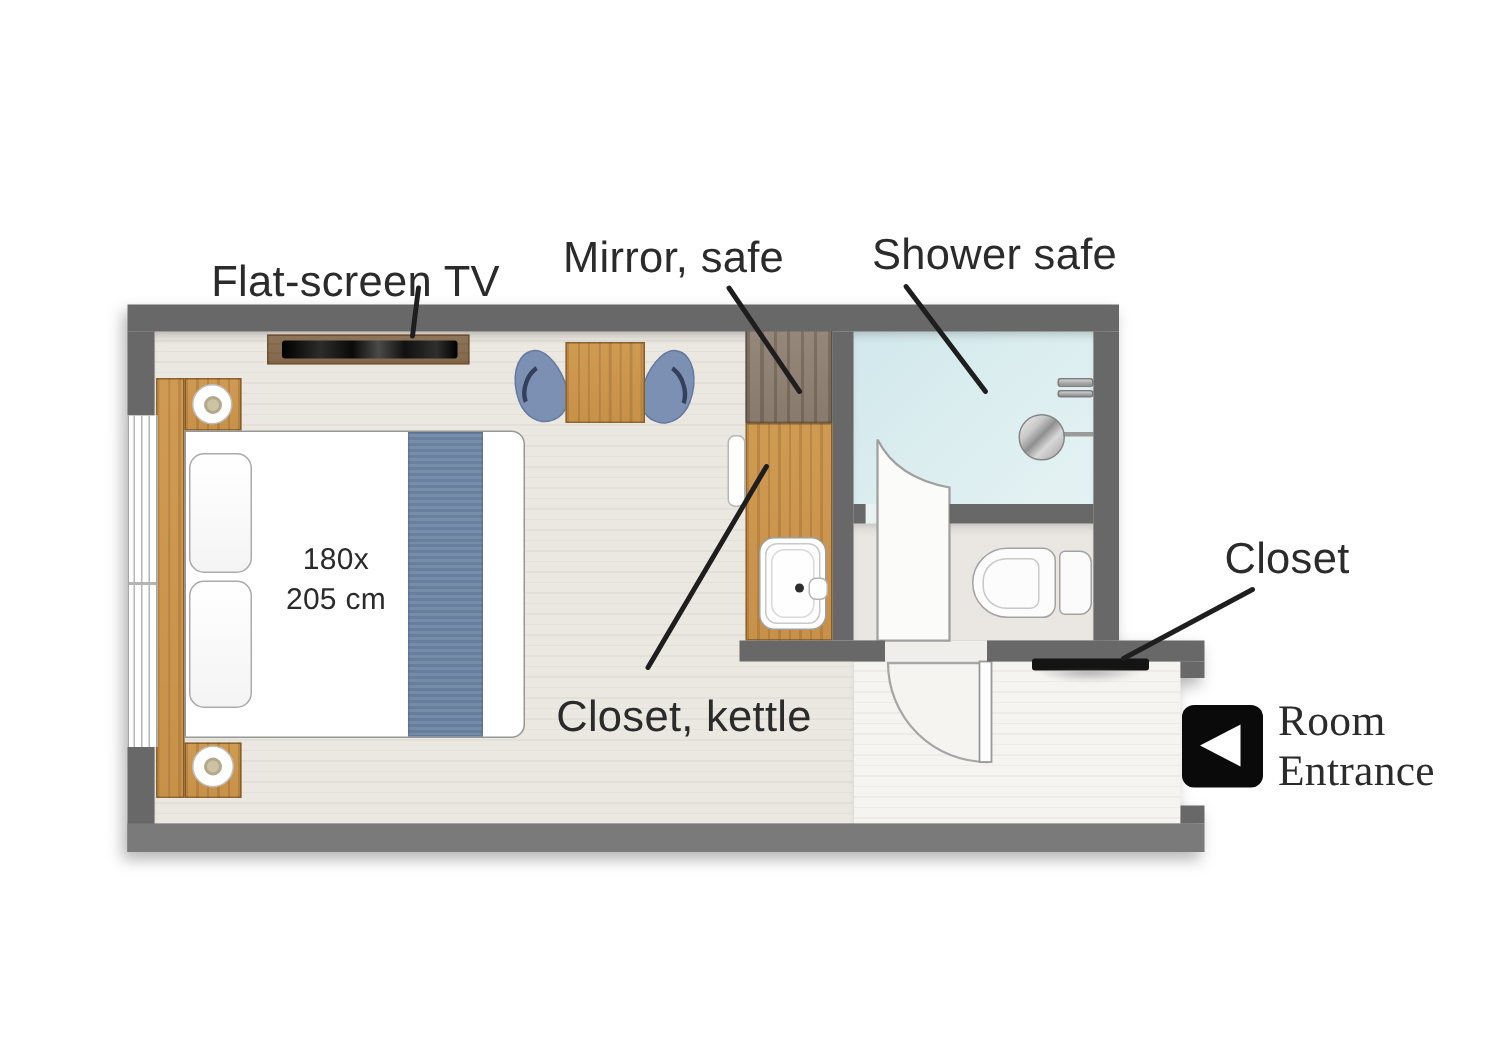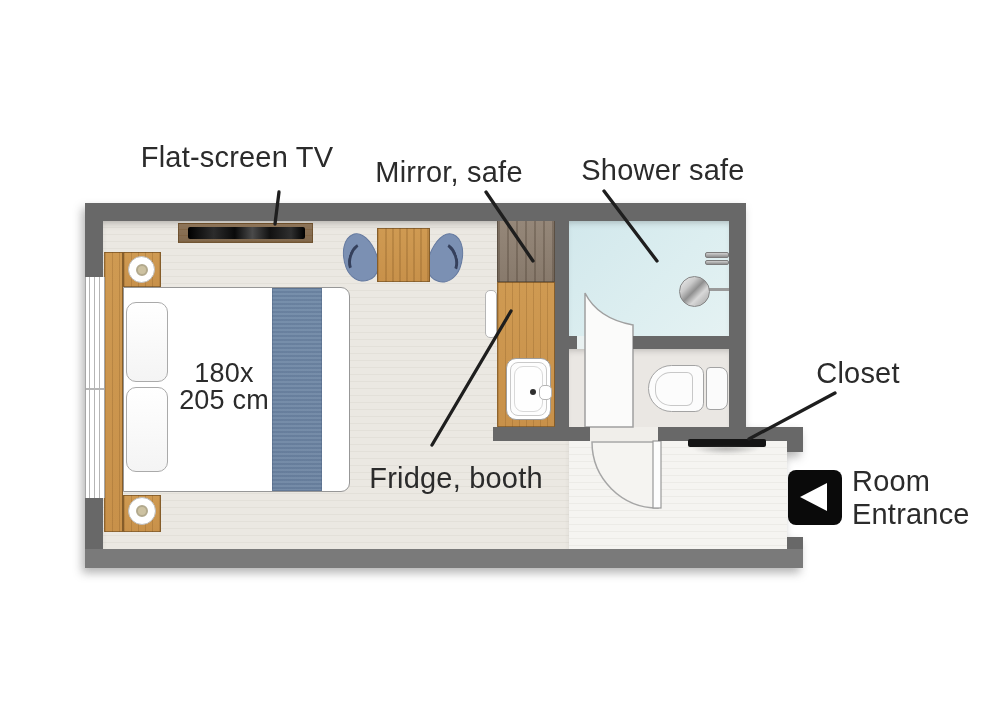--- a/index.html
+++ b/index.html
@@ -69,21 +69,21 @@
     background:linear-gradient(135deg,#f2f2f2 0%,#c9c9c9 30%,#8f8f8f 48%,#d8d8d8 66%,#9f9f9f 100%);}
   .metal-bar{background:linear-gradient(180deg,#cfcfcf,#8f8f8f);border:1px solid #7c7c7c;box-sizing:border-box;border-radius:2px;}
   .mirror{background:#141414;border-radius:2px;}
   .mirror-glow{background:radial-gradient(ellipse at 50% 0%,rgba(110,110,110,0.55),rgba(110,110,110,0) 70%);filter:blur(1px);}
   
   .label{
     position:absolute;color:#2b2b2b;font-size:29px;letter-spacing:0.2px;
     white-space:pre-line;line-height:33px;
   }
   .label.centered{transform:translateX(-50%);text-align:center;}
-  .bedsize{font-size:27px;line-height:27px;}
+  .bedsize{font-size:20px;line-height:27px;}
   
   .entry-icon{background:#0a0a0a;border-radius:8px;}
   .entry-tri{position:absolute;left:12px;top:13px;width:0;height:0;
     border-top:14px solid transparent;border-bottom:14px solid transparent;border-right:27px solid #ffffff;}
   #overlay{position:absolute;inset:0;pointer-events:none;}
 </style>
 </head>
 <body>
 
 <div id="plan">
@@ -175,21 +175,21 @@
 <svg id="overlay" width="1000" height="706" viewBox="0 0 1000 706">
   <g stroke="#1e1e1e" stroke-width="3.3" stroke-linecap="round">
     <line x1="279" y1="192" x2="275" y2="224"></line>
     <line x1="486" y1="192" x2="533" y2="261"></line>
     <line x1="604" y1="191" x2="657" y2="261"></line>
     <line x1="511" y1="311" x2="432" y2="445"></line>
     <line x1="835" y1="393" x2="749" y2="439"></line>
   </g>
 </svg>
 
-<div class="label centered" style="left:237px;top:141px;">Flat-screen TV</div>
+<div class="label centered" style="left:237px;top:172px;">Flat-screen TV</div>
 <div class="label centered" style="left:449px;top:156px;">Mirror, safe</div>
 <div class="label centered" style="left:663px;top:154px;">Shower safe</div>
-<div class="label centered" style="left:456px;top:462px;">Fridge, booth</div>
+<div class="label centered" style="left:456px;top:462px;">Closet, kettle</div>
 <div class="label centered" style="left:858px;top:357px;">Closet</div>
-<div class="label" style="left:852px;top:465px;">Room
+<div class="label" style="left:852px;top:465px;font-family:Liberation Serif, serif;">Room
 Entrance</div>
 <div class="label centered bedsize" style="left:224px;top:360px;">180x
 205 cm</div>
 
 </body></html>

